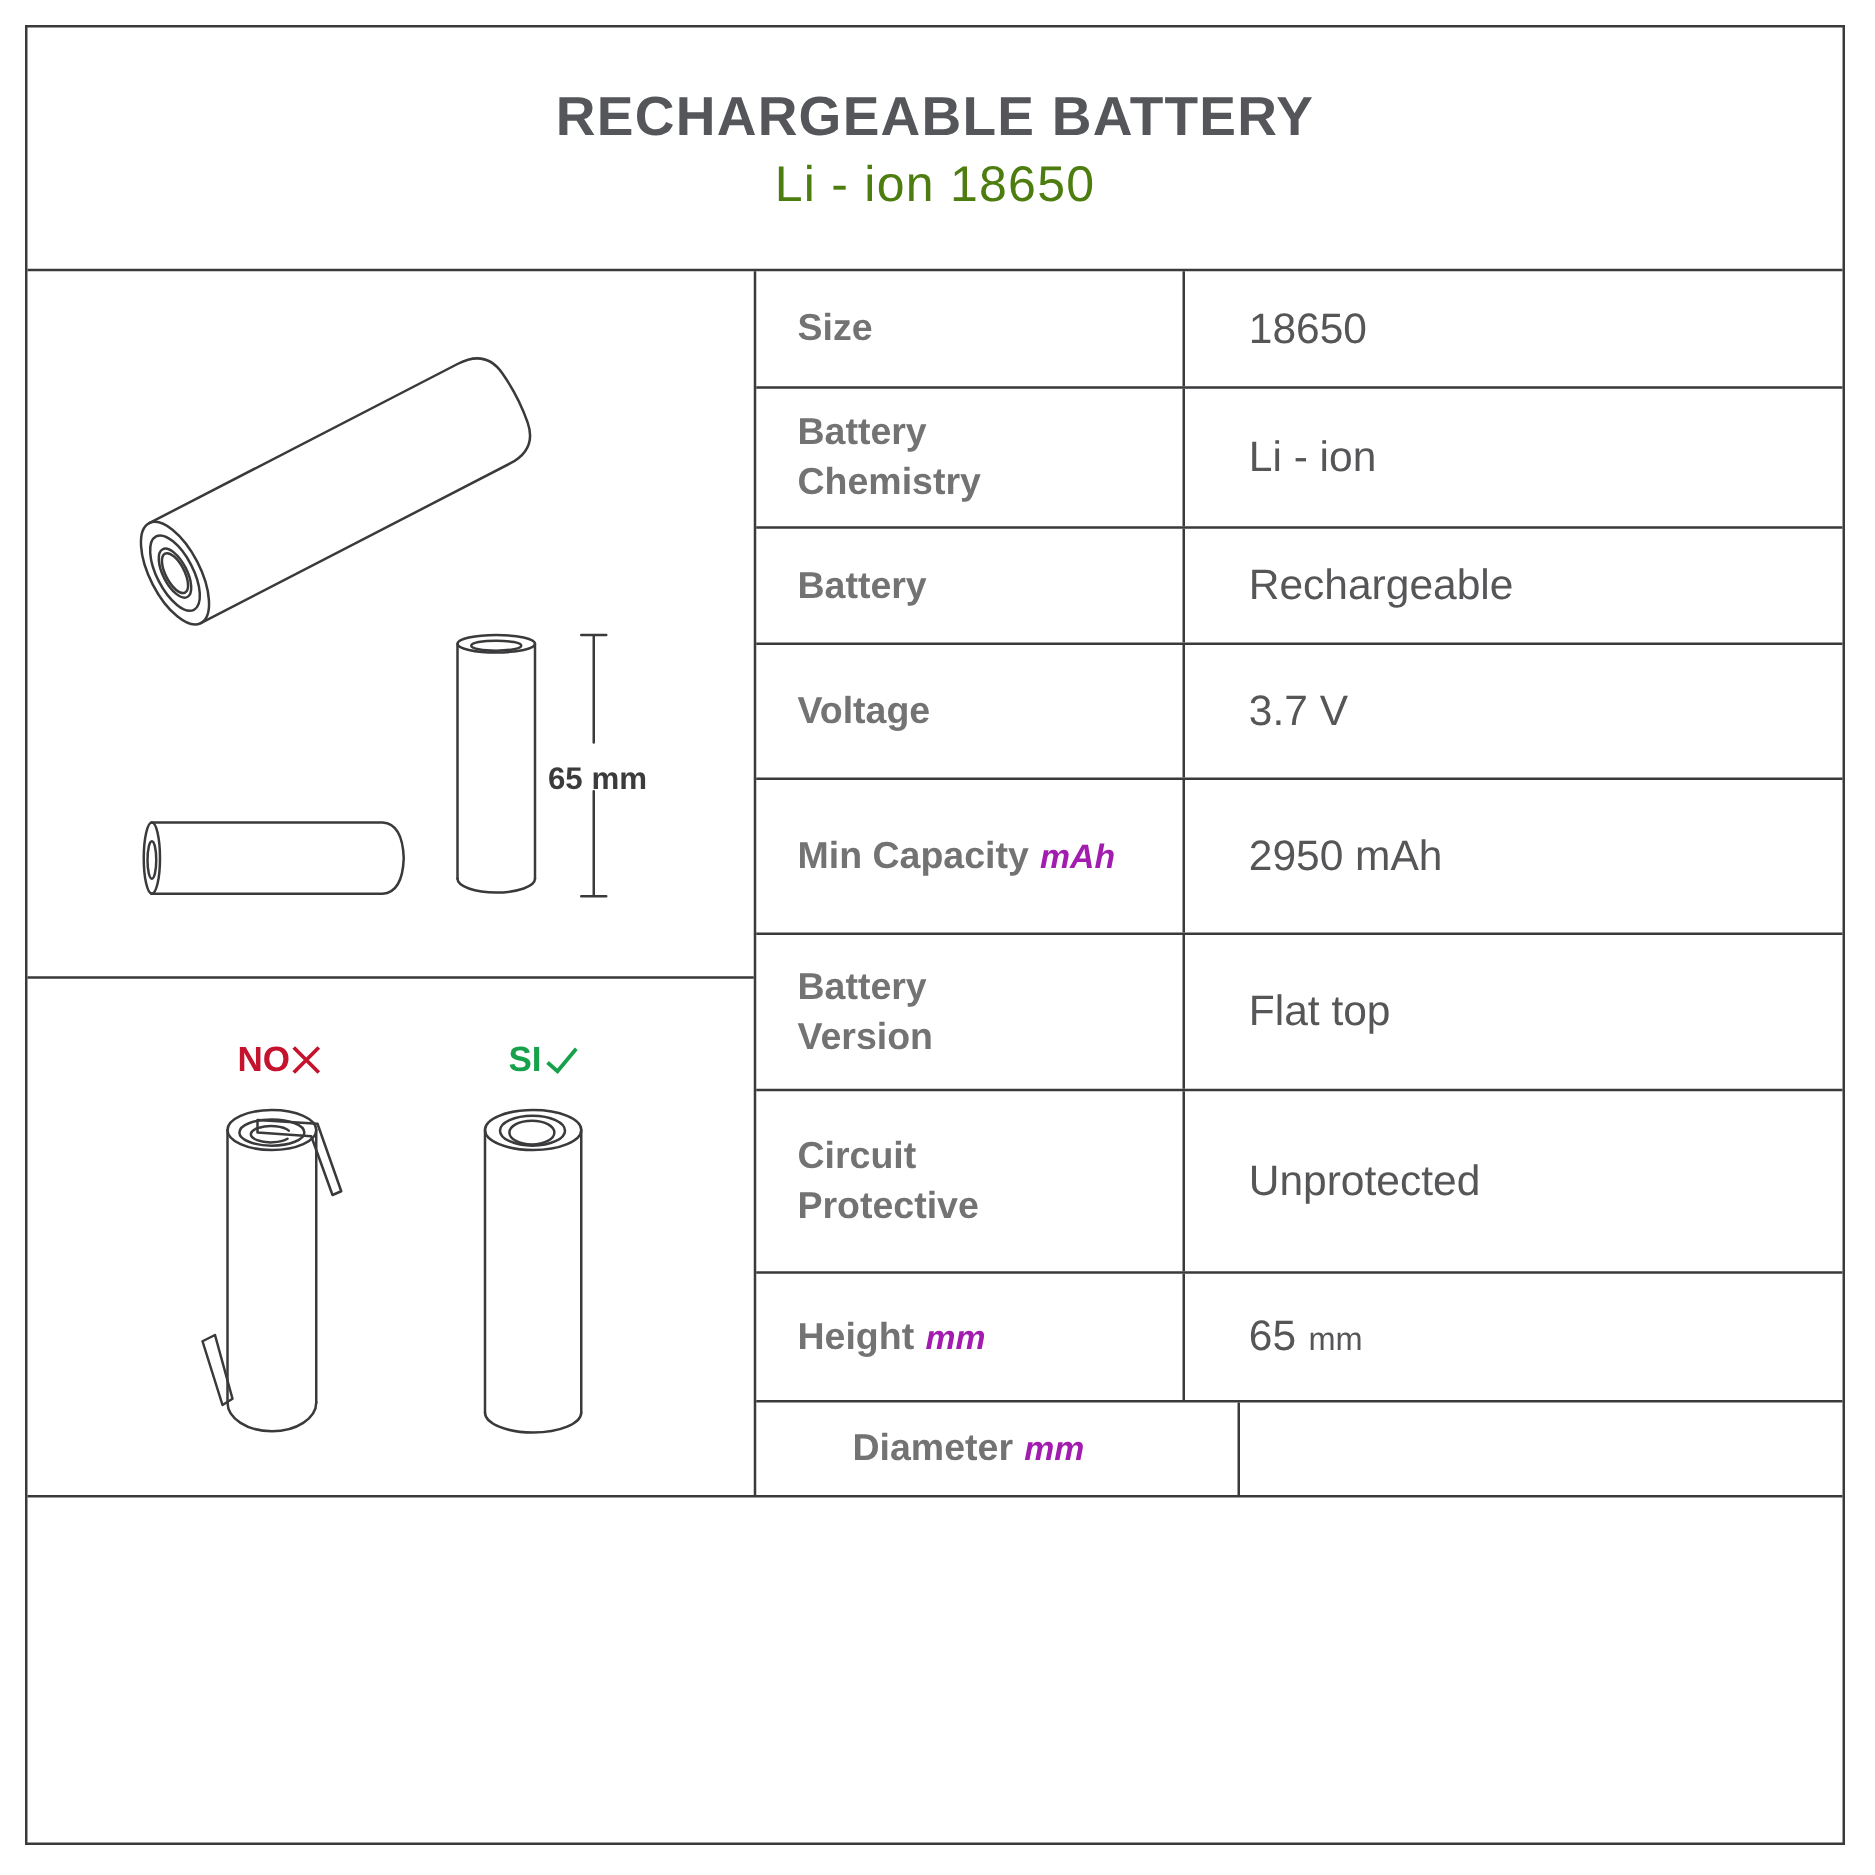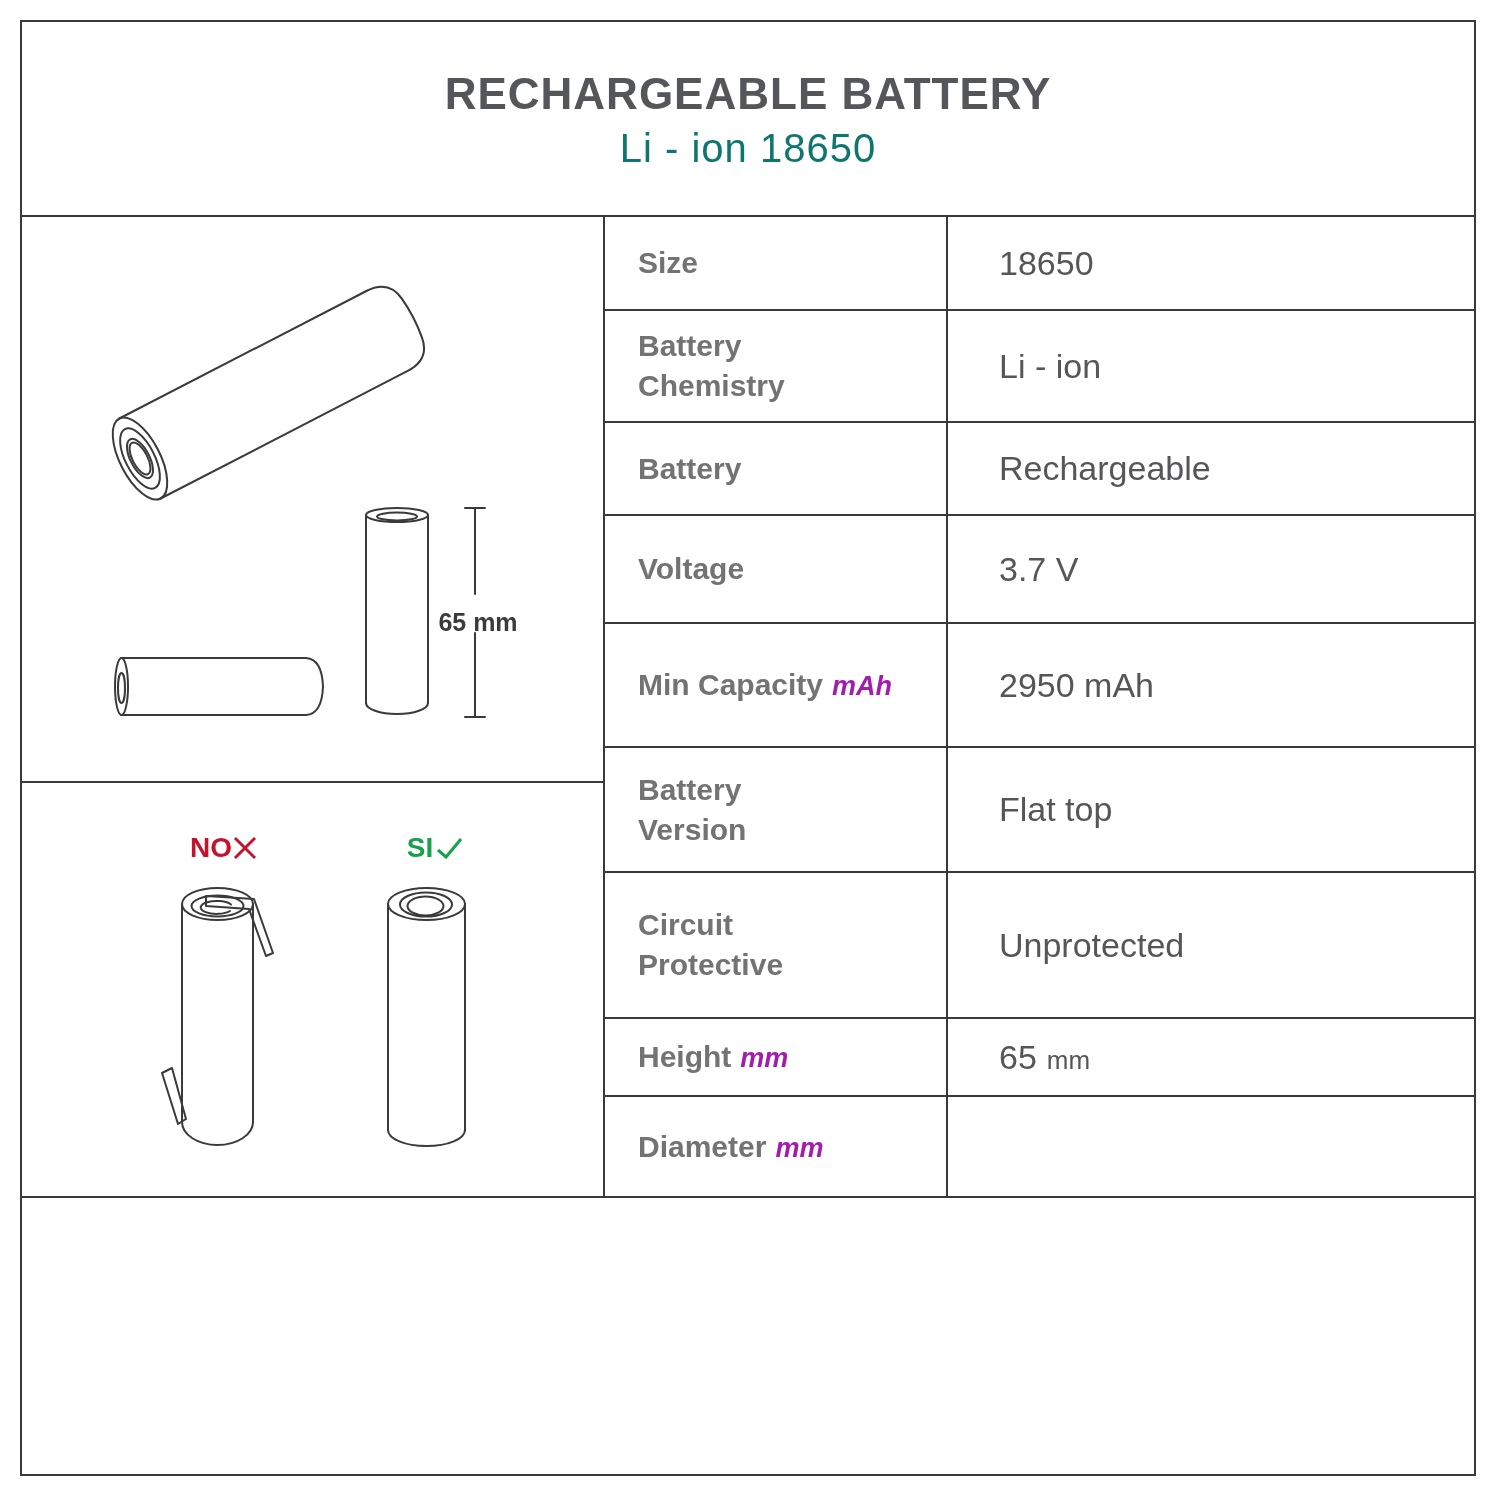--- a/index.html
+++ b/index.html
@@ -5,41 +5,41 @@
   * { margin:0; padding:0; box-sizing:border-box; }
   html,body { width:1500px; height:1500px; background:#ffffff;
               font-family:"Liberation Sans", sans-serif; }
   .frame { position:absolute; left:20px; top:20px; width:1456px; height:1456px;
            border:2px solid #3a3a3c; display:flex; flex-direction:column; }
 
   
   .title-block { height:195px; border-bottom:2px solid #3a3a3c; text-align:center; }
   .main-title { margin-top:48px; font-size:44px; font-weight:bold; letter-spacing:1px;
                 color:#55565a; line-height:48px; }
-  .sub-title  { margin-top:8px; font-size:40px; color:#0f766e; letter-spacing:1px; line-height:44px; }
+  .sub-title  { margin-top:8px; font-size:40px; color:#4d7c0f; letter-spacing:1px; line-height:44px; }
 
   
   .content { display:flex; height:981px; border-bottom:2px solid #3a3a3c; }
   .left-col { width:583px; border-right:2px solid #3a3a3c; display:flex; flex-direction:column; }
   .panel-a { height:566px; border-bottom:2px solid #3a3a3c; }
   .panel-b { flex:1; }
   .panel-a svg, .panel-b svg { display:block; }
 
   
   .spec-table { flex:1; display:flex; flex-direction:column; }
   .spec-row { display:flex; border-bottom:2px solid #3a3a3c; }
   .spec-row:nth-child(1){ height:94px; }
   .spec-row:nth-child(2){ height:112px; }
   .spec-row:nth-child(3){ height:93px; }
   .spec-row:nth-child(4){ height:108px; }
   .spec-row:nth-child(5){ height:124px; }
   .spec-row:nth-child(6){ height:125px; }
   .spec-row:nth-child(7){ height:146px; }
-  .spec-row:nth-child(8){ height:78px; }
-  .spec-row:nth-child(9){ flex:1; border-bottom:none; }
+  .spec-row:nth-child(8){ height:103px; }
+  .spec-row:nth-child(9){ flex:1; border-bottom:none;padding-left:44px; }
   .cell-label { width:343px; border-right:2px solid #3a3a3c; display:flex; align-items:center;
                 padding-left:33px; padding-right:10px; }
   .cell-value { flex:1; display:flex; align-items:center; padding-left:51px; padding-right:10px; }
   .lbl  { font-size:30px; font-weight:bold; color:#737373; line-height:40px; white-space:pre-line; }
   .lblsuf { font-size:27px; font-weight:bold; color:#a21caf; margin-left:9px;font-style:italic; }
   .val  { font-size:34px; color:#565659;text-align:center; }
   .valsuf { font-size:26px; color:#565659; margin-left:10px; }
 
   .footer-blank { flex:1; }
 </style>

